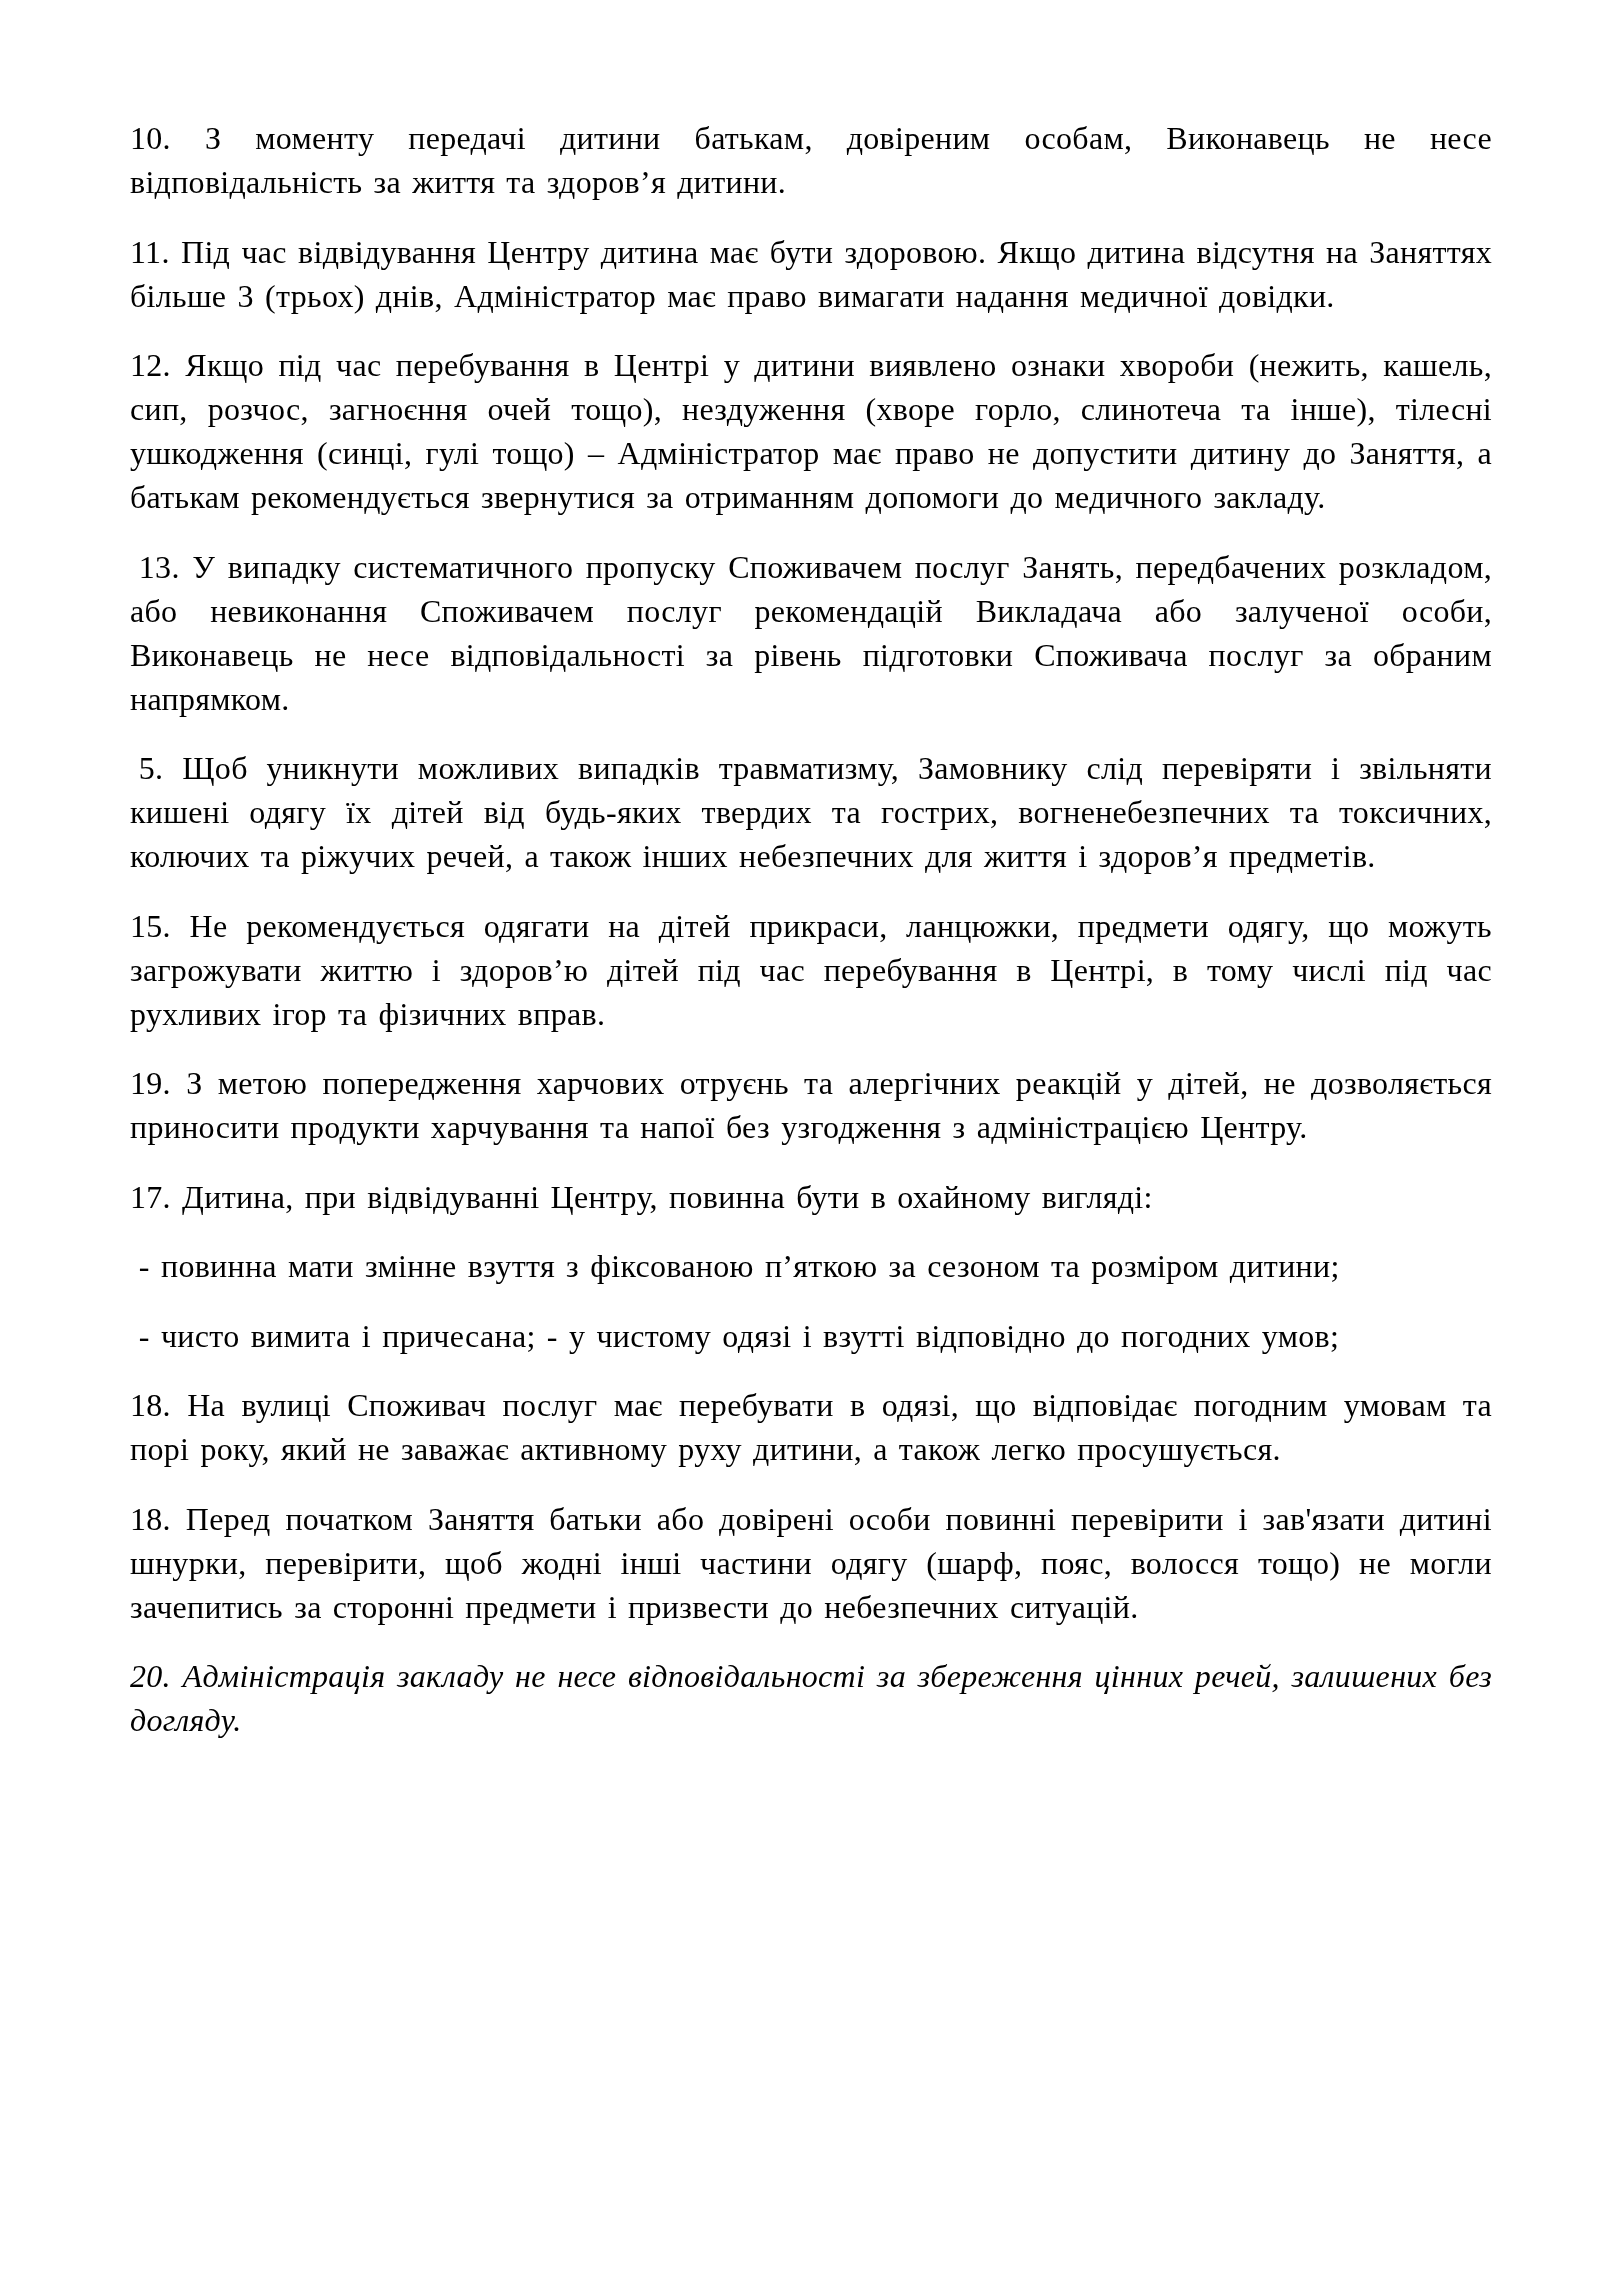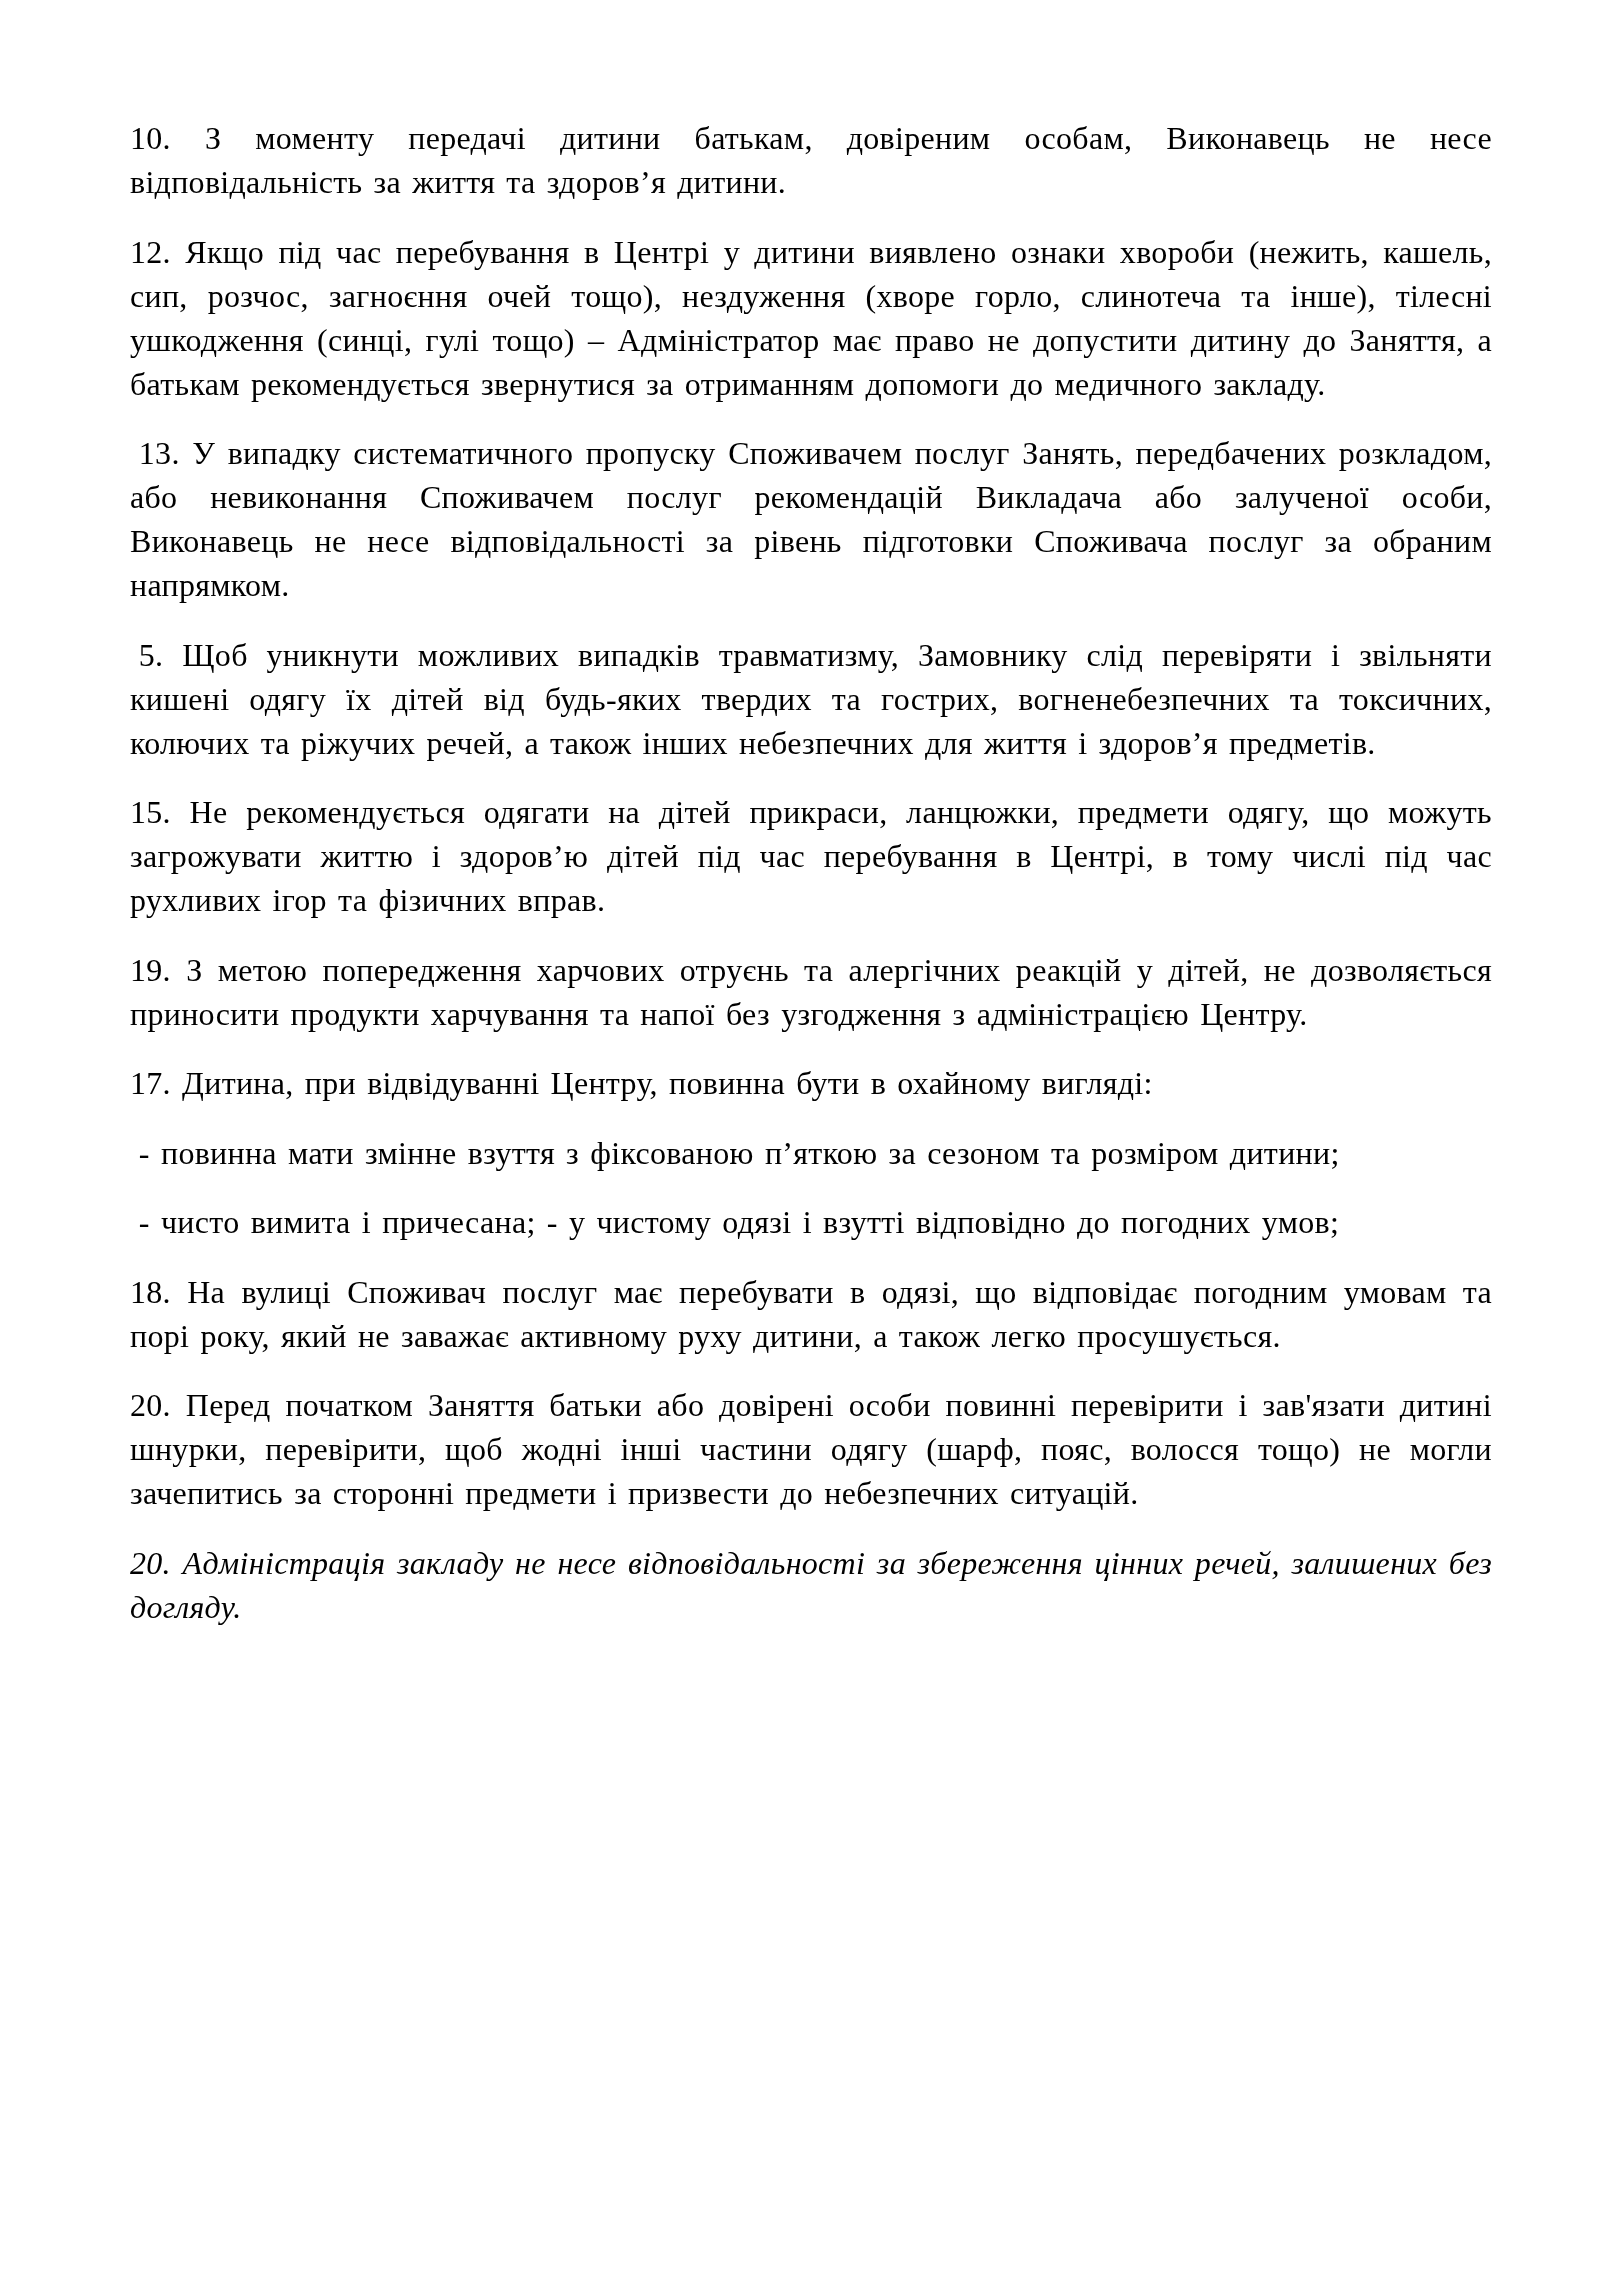--- a/index.html
+++ b/index.html
@@ -46,26 +46,27 @@
     margin-bottom: 0;
     font-style: italic;
   }
 </style>
 </head>
 <body>
 
 <div class="page">
   <div class="doc-body">
       <p class="para">10. З моменту передачі дитини батькам, довіреним особам, Виконавець не несе відповідальність за життя та здоров’я дитини.</p>
+      <p class="para">11. Під час відвідування Центру дитина має бути здоровою. Якщо дитина відсутня на Заняттях більше 3 (трьох) днів, Адміністратор має право вимагати надання медичної довідки.</p>
       <p class="para">12. Якщо під час перебування в Центрі у дитини виявлено ознаки хвороби (нежить, кашель, сип, розчос, загноєння очей тощо), нездуження (хворе горло, слинотеча та інше), тілесні ушкодження (синці, гулі тощо) – Адміністратор має право не допустити дитину до Заняття, а батькам рекомендується звернутися за отриманням допомоги до медичного закладу.</p>
       <p class="para indent">13. У випадку систематичного пропуску Споживачем послуг Занять, передбачених розкладом, або невиконання Споживачем послуг рекомендацій Викладача або залученої особи, Виконавець не несе відповідальності за рівень підготовки Споживача послуг за обраним напрямком.</p>
       <p class="para indent">5. Щоб уникнути можливих випадків травматизму, Замовнику слід перевіряти і звільняти кишені одягу їх дітей від будь-яких твердих та гострих, вогненебезпечних та токсичних, колючих та ріжучих речей, а також інших небезпечних для життя і здоров’я предметів.</p>
       <p class="para">15. Не рекомендується одягати на дітей прикраси, ланцюжки, предмети одягу, що можуть загрожувати життю і здоров’ю дітей під час перебування в Центрі, в тому числі під час рухливих ігор та фізичних вправ.</p>
       <p class="para">19. З метою попередження харчових отруєнь та алергічних реакцій у дітей, не дозволяється приносити продукти харчування та напої без узгодження з адміністрацією Центру.</p>
       <p class="para">17. Дитина, при відвідуванні Центру, повинна бути в охайному вигляді:</p>
       <p class="para indent">- повинна мати змінне взуття з фіксованою п’яткою за сезоном та розміром дитини;</p>
       <p class="para indent">- чисто вимита і причесана; - у чистому одязі і взутті відповідно до погодних умов;</p>
       <p class="para">18. На вулиці Споживач послуг має перебувати в одязі, що відповідає погодним умовам та порі року, який не заважає активному руху дитини, а також легко просушується.</p>
-      <p class="para">20. Перед початком Заняття батьки або довірені особи повинні перевірити і зав'язати дитині шнурки, перевірити, щоб жодні інші частини одягу (шарф, пояс, волосся тощо) не могли зачепитись за сторонні предмети і призвести до небезпечних ситуацій.</p>
+      <p class="para">18. Перед початком Заняття батьки або довірені особи повинні перевірити і зав'язати дитині шнурки, перевірити, щоб жодні інші частини одягу (шарф, пояс, волосся тощо) не могли зачепитись за сторонні предмети і призвести до небезпечних ситуацій.</p>
       <p class="para">20. Адміністрація закладу не несе відповідальності за збереження цінних речей, залишених без догляду.</p>
     </div>
 </div>
 
 
 </body></html>

